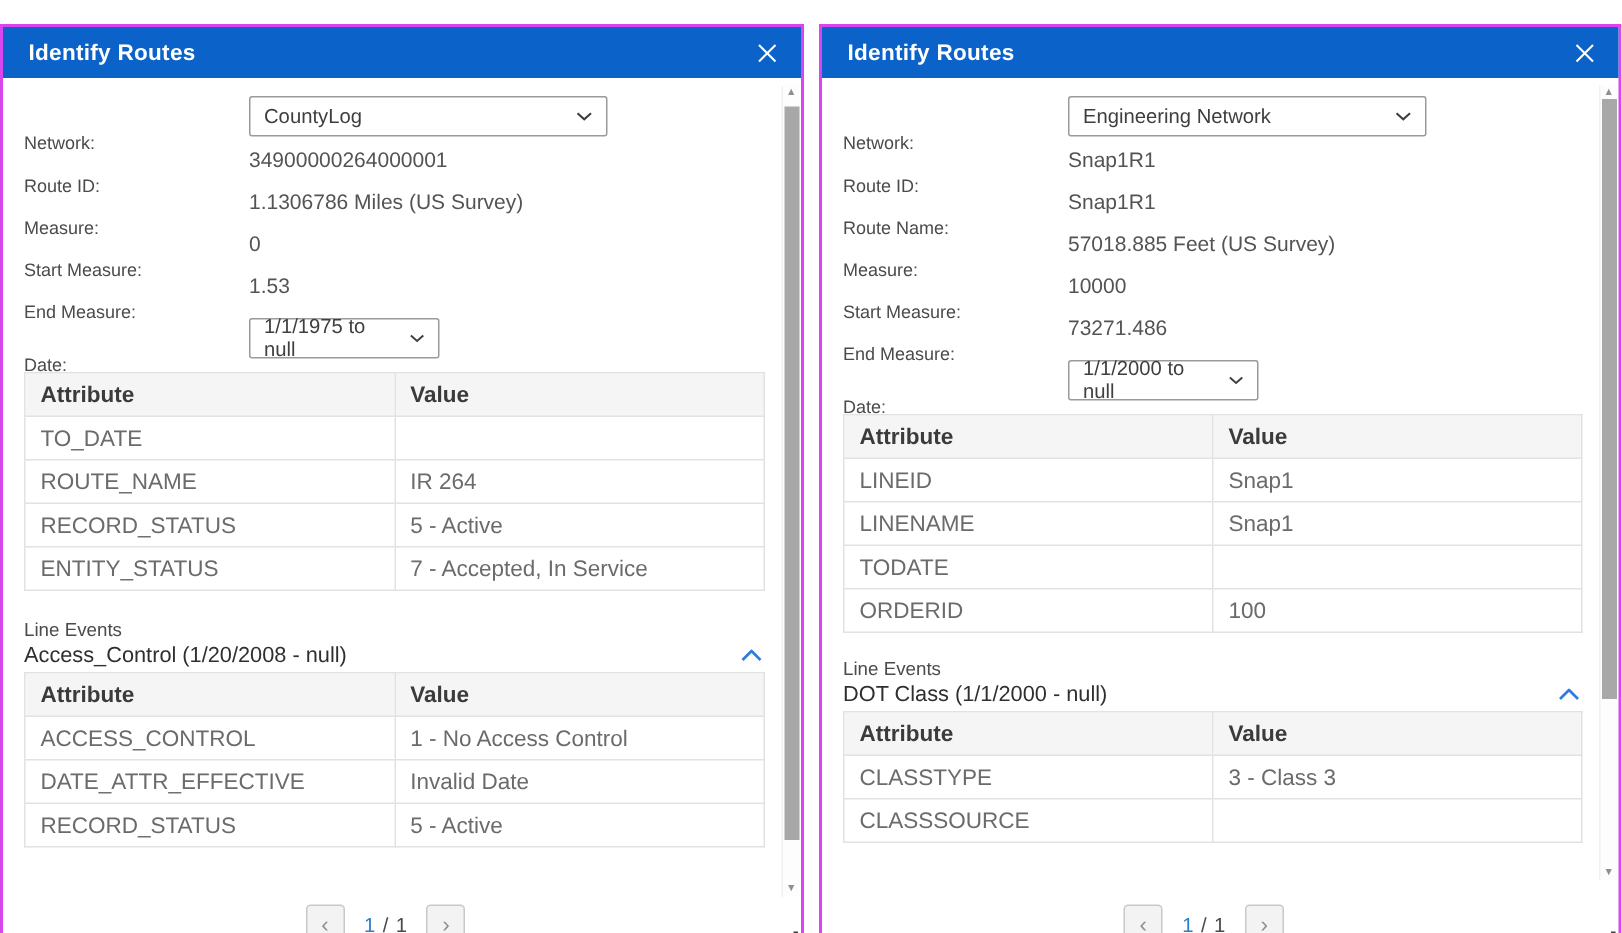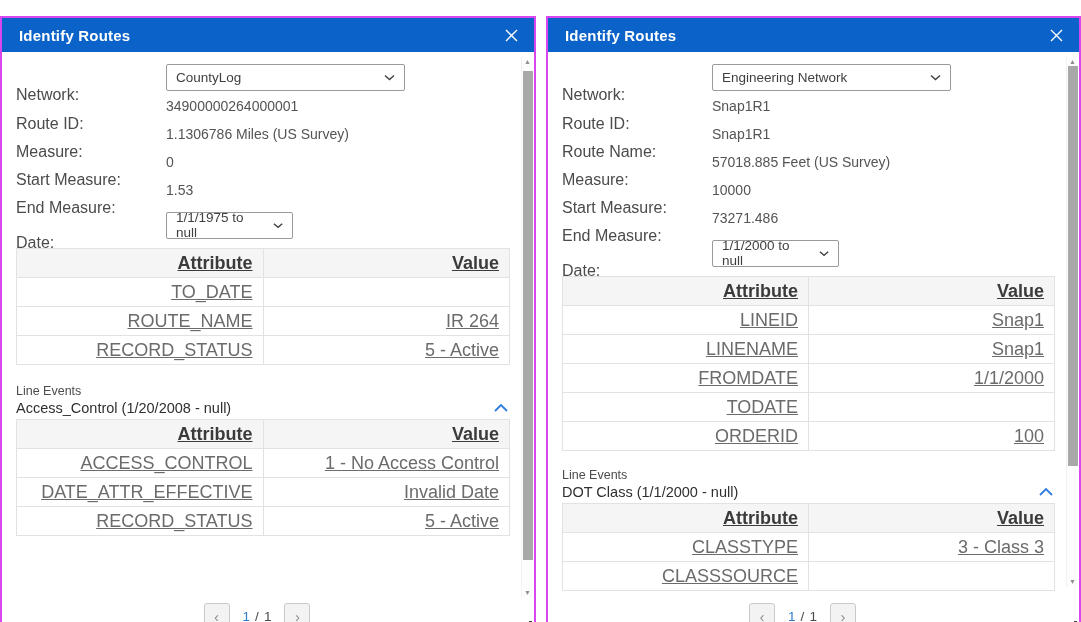--- a/index.html
+++ b/index.html
@@ -18,35 +18,35 @@
   .panel-title { font-size: 15px; font-weight: bold; letter-spacing: .2px; }
   .close-btn { width: 18px; height: 18px; display: flex; align-items: center;
     justify-content: center; cursor: pointer; background: none; border: none; }
 
   .panel-body { position: relative; height: 582px; overflow: hidden; }
   .content { padding: 10px 24px 0 14px; }
 
   .field-row { display: flex; align-items: center; height: 28px; }
   .select-row { height: 30px; }
   .date-row { height: 34px; margin-top: 4px; }
-  .field-label { flex: none; width: 150px; font-size: 16px; color: #4b4b4b; margin-top: 36px; }
+  .field-label { flex: none; width: 150px; font-size: 12px; color: #4b4b4b; margin-top: 36px; }
   .field-value { font-size: 14px; color: #545454; }
 
   .select { height: 27px; border: 1px solid #9a9a9a; border-radius: 2px;
     background: #fff; display: flex; align-items: center;
     justify-content: space-between; padding: 0 9px; font-size: 13.5px;
     color: #3f3f3f; cursor: pointer; gap: 12px; }
   .select-network { width: 239px; }
   .select-date { width: 127px; }
 
   table.attr-table { width: 100%; border-collapse: collapse; table-layout: fixed;
     margin-top: 6px; }
   .attr-table th, .attr-table td { border: 1px solid #e2e2e2; height: 29px;
-    padding: 0 10px; text-align: right; font-size: 18px; overflow: hidden;
-    white-space: nowrap; text-decoration: underline; }
+    padding: 0 10px; text-align: left; font-size: 15px; overflow: hidden;
+    white-space: nowrap; }
   .attr-table th { background: #f5f5f5; color: #3b3b3b; font-weight: 600; }
   .attr-table td { color: #6b6b6b; }
 
   .line-events-label { margin-top: 19px; font-size: 12.5px; color: #4b4b4b; }
   .section-header { display: flex; align-items: center;
     justify-content: space-between; margin-top: 2px; margin-bottom: 2px; text-align: center; }
   .section-title { font-size: 14.5px; color: #2f2f2f; }
   .collapse-btn { background: none; border: none; cursor: pointer;
     display: flex; align-items: center; padding: 2px; }
 
@@ -141,20 +141,24 @@
               <td></td>
             </tr>
           <tr>
               <td>ROUTE_NAME</td>
               <td>IR 264</td>
             </tr>
           <tr>
               <td>RECORD_STATUS</td>
               <td>5 - Active</td>
             </tr>
+          <tr>
+              <td>ENTITY_STATUS</td>
+              <td>7 - Accepted, In Service</td>
+            </tr>
         </tbody>
       </table>
 
       <div class="line-events-label">Line Events</div>
       <div class="section-header">
         <span class="section-title">Access_Control (1/20/2008 - null)</span>
         <button class="collapse-btn">
           <svg width="14" height="8" viewBox="0 0 14 8">
               <path d="M1 7 L7 1 L13 7" stroke="#2e7ce0" stroke-width="1.8" fill="none"></path>
             </svg>
@@ -268,24 +272,20 @@
         <tbody>
           <tr>
               <td>LINEID</td>
               <td>Snap1</td>
             </tr>
           <tr>
               <td>LINENAME</td>
               <td>Snap1</td>
             </tr>
           <tr>
-              <td>FROMDATE</td>
-              <td>1/1/2000</td>
-            </tr>
-          <tr>
               <td>TODATE</td>
               <td></td>
             </tr>
           <tr>
               <td>ORDERID</td>
               <td>100</td>
             </tr>
         </tbody>
       </table>
 

